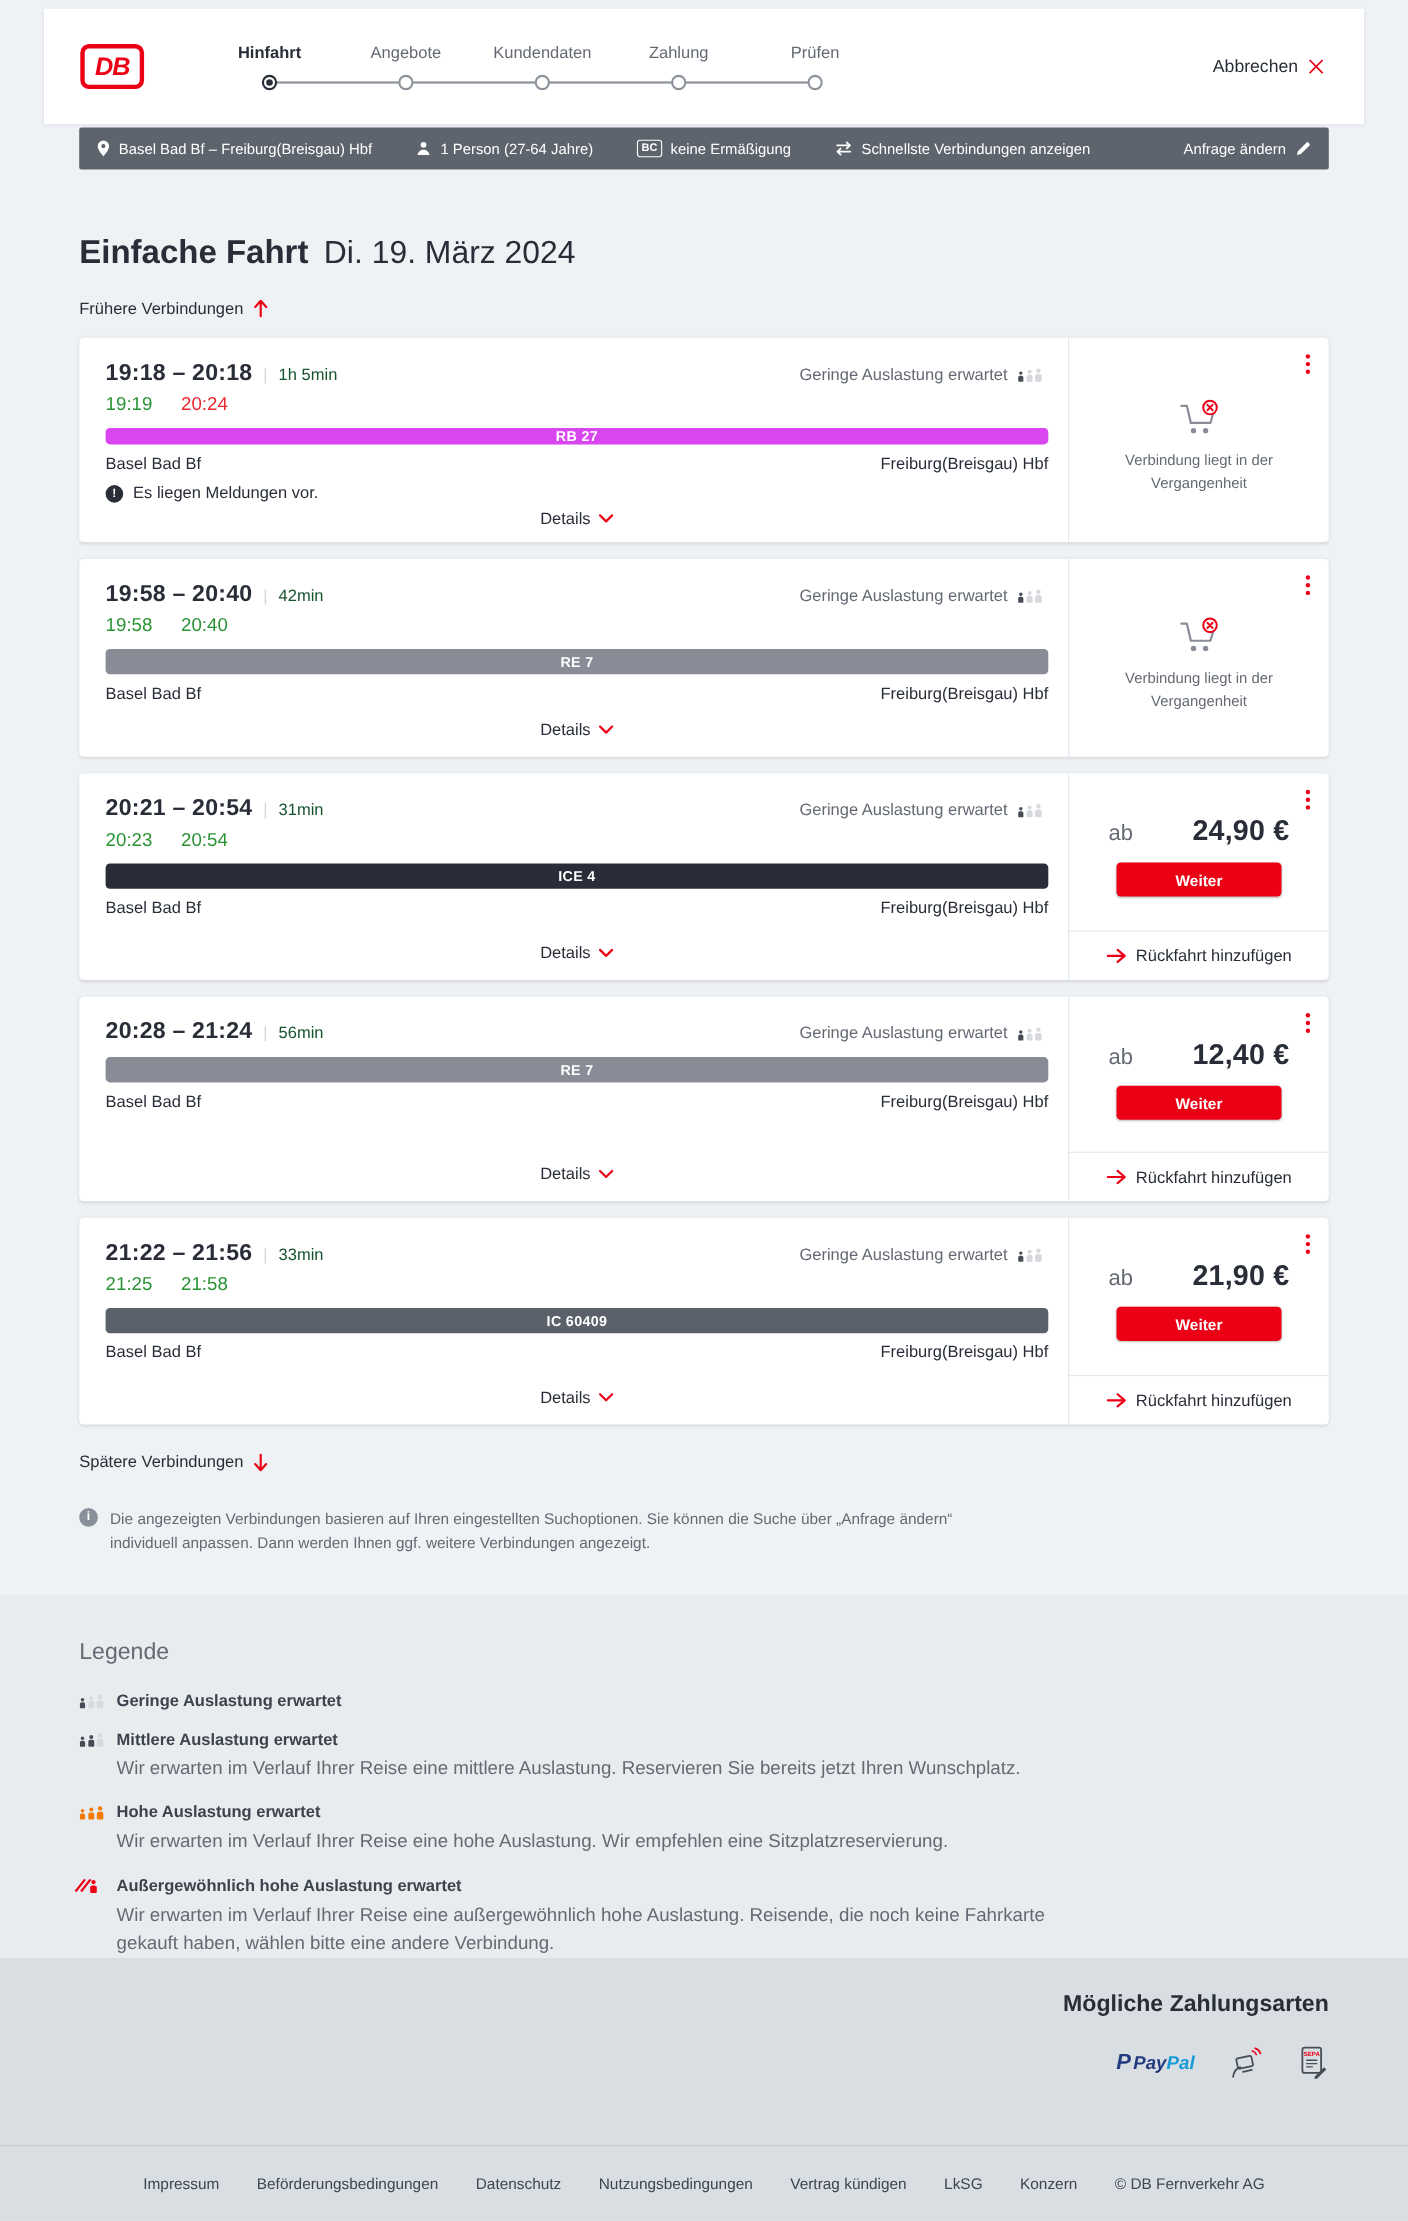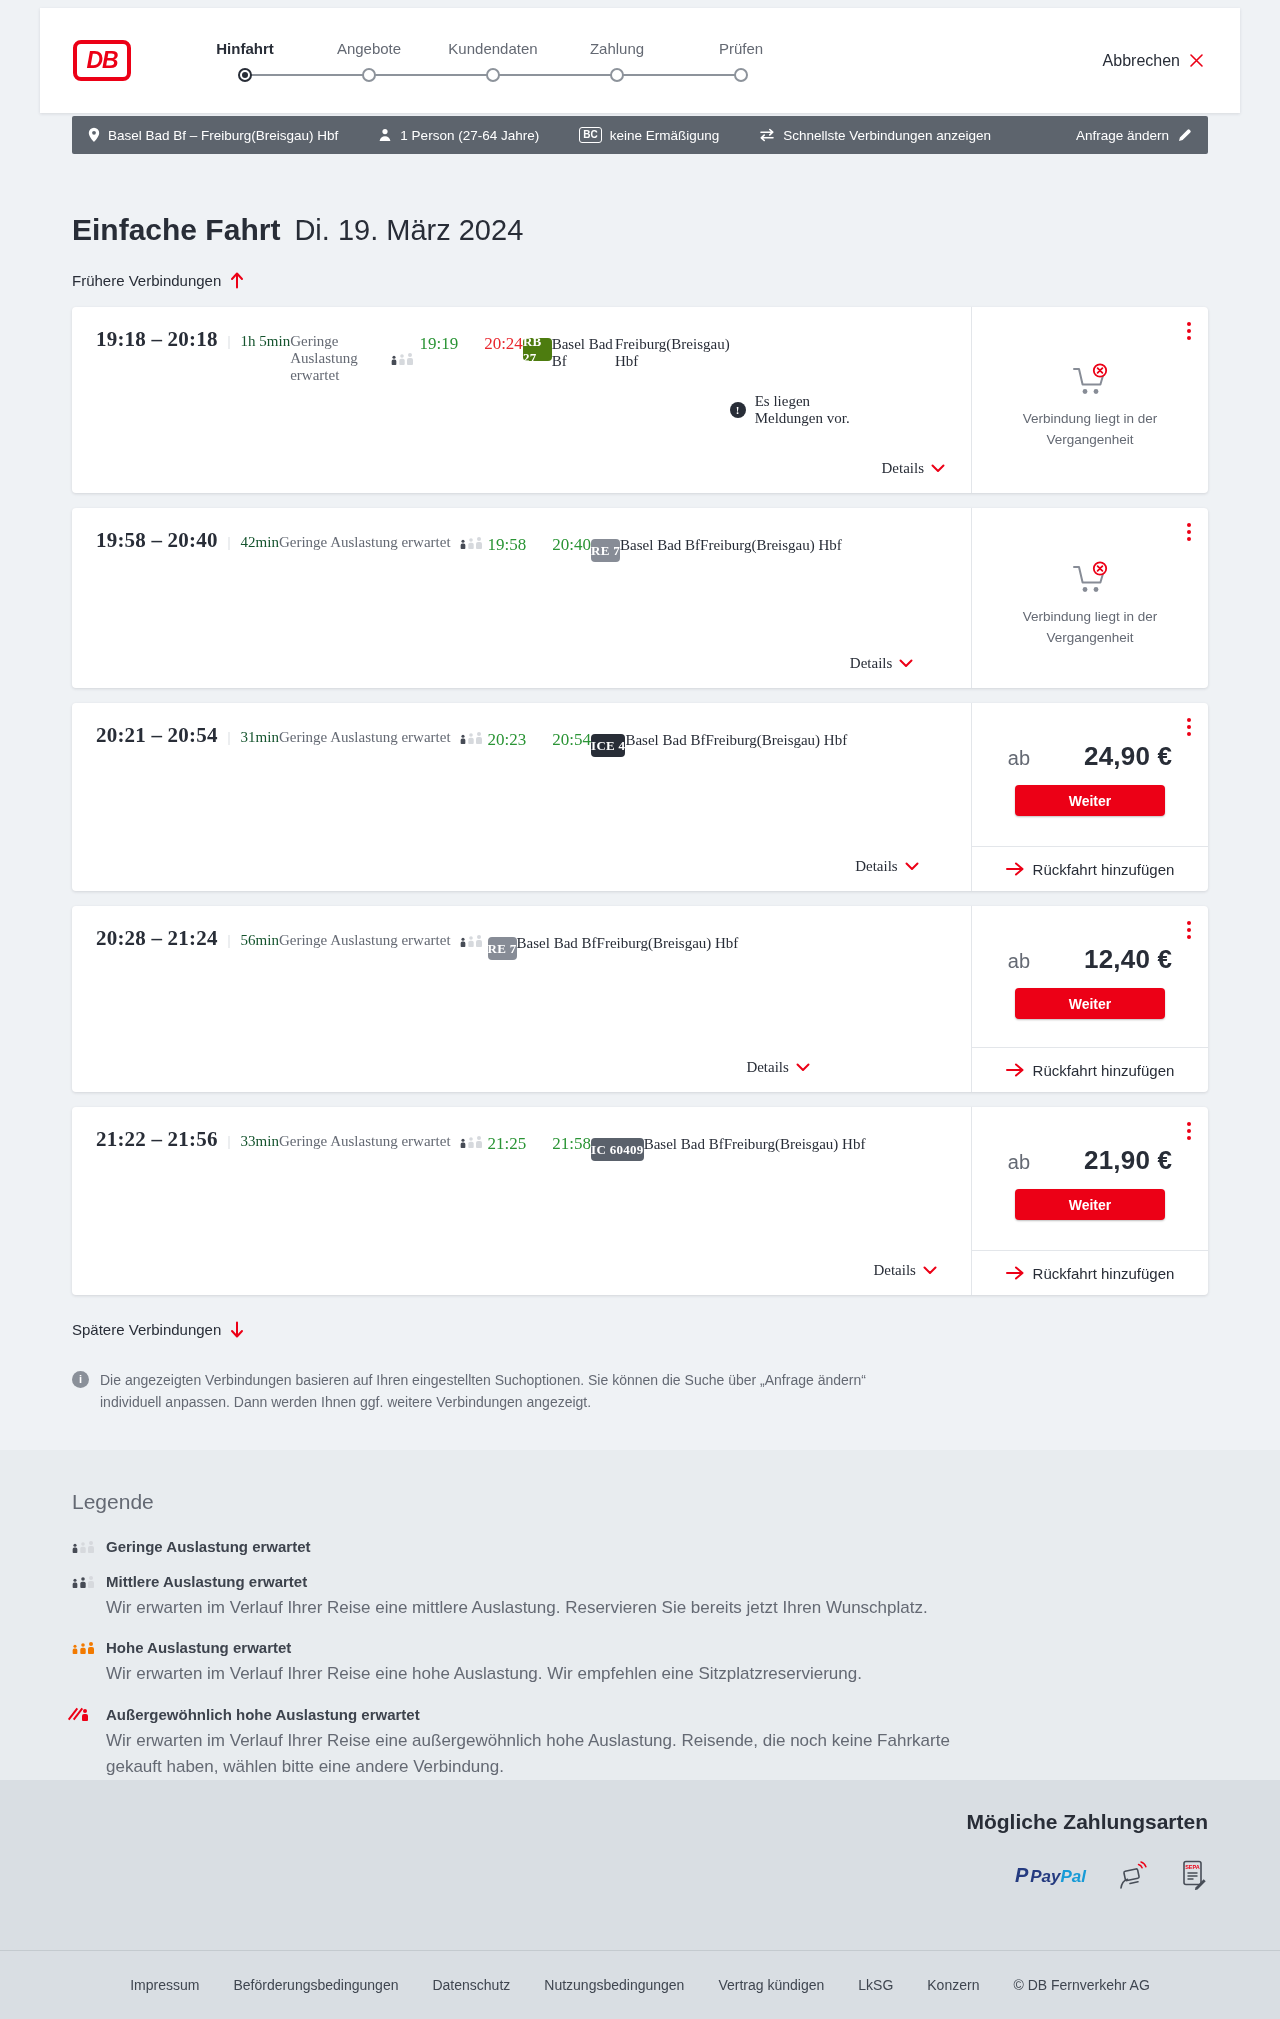--- a/index.html
+++ b/index.html
@@ -38,21 +38,21 @@
   .page-title{font-size:30px;font-weight:800;}
   .page-date{font-size:29px;font-weight:400;}
   .shift-link{display:inline-flex;align-items:center;gap:9px;font-size:15px;color:#282d37;cursor:pointer;
               background:none;border:0;font-family:inherit;}
   .earlier{margin:24px 0 18px;}
   .later{margin-top:26px;}
 
   .cards{display:flex;flex-direction:column;gap:15px;}
   .card{background:#fff;border-radius:4px;box-shadow:0 1px 3px rgba(40,45,55,.14);display:flex;}
   .c1{height:186px;}.c2{height:180px;}.c3{height:188px;}.c4{height:186px;}.c5{height:188px;}
-  .card-main{flex:1;display:flex;flex-direction:row;padding:20px 18px 10px 24px;min-width:0;font-family:Liberation Serif, serif;}
+  .card-main{flex:1;display:flex;flex-direction:column;padding:20px 18px 10px 24px;min-width:0;}
   .row-top{display:flex;align-items:baseline;}
   .time-range{font-size:21px;font-weight:800;letter-spacing:.2px;white-space:nowrap;}
   .sep::before{content:"|";color:#d2d6db;margin:0 10px;font-size:15px;}
   .duration{font-size:15px;color:#14532d;white-space:nowrap;}
   .occupancy{margin-left:auto;display:flex;align-items:center;gap:9px;color:#646973;font-size:15px;padding-right:4px;}
   .occ-icon{display:flex;align-items:flex-end;}
   .pax{display:inline-block;width:6px;margin-right:2px;transform-origin:bottom center;}
   .pax::before{content:"";display:block;width:4px;height:4px;border-radius:50%;background:currentColor;margin:0 auto;}
   .pax::after{content:"";display:block;width:6px;height:7px;border-radius:2px 2px 1px 1px;background:currentColor;margin-top:1px;}
   .pax.p1{transform:scale(.78);} .pax.p2{transform:scale(.9);}
@@ -214,21 +214,21 @@
                   <i class="pax dark p1"></i>
                   <i class="pax light p2"></i>
                   <i class="pax light"></i>
                 </span>
             </div>
           </div>
           <div class="row-actual">
             <span class="t-green">19:19</span>
             <span class="t-red">20:24</span>
           </div>
-          <div class="train-bar" style="background-color: #4d7c0f;">
+          <div class="train-bar" style="background-color: #d946ef;">
             <span>RB 27</span>
           </div>
           <div class="stations">
             <span>Basel Bad Bf</span>
             <span>Freiburg(Breisgau) Hbf</span>
           </div>
           <div class="message">
             <span class="warn-icon"></span>
             <span>Es liegen Meldungen vor.</span>
           </div>

